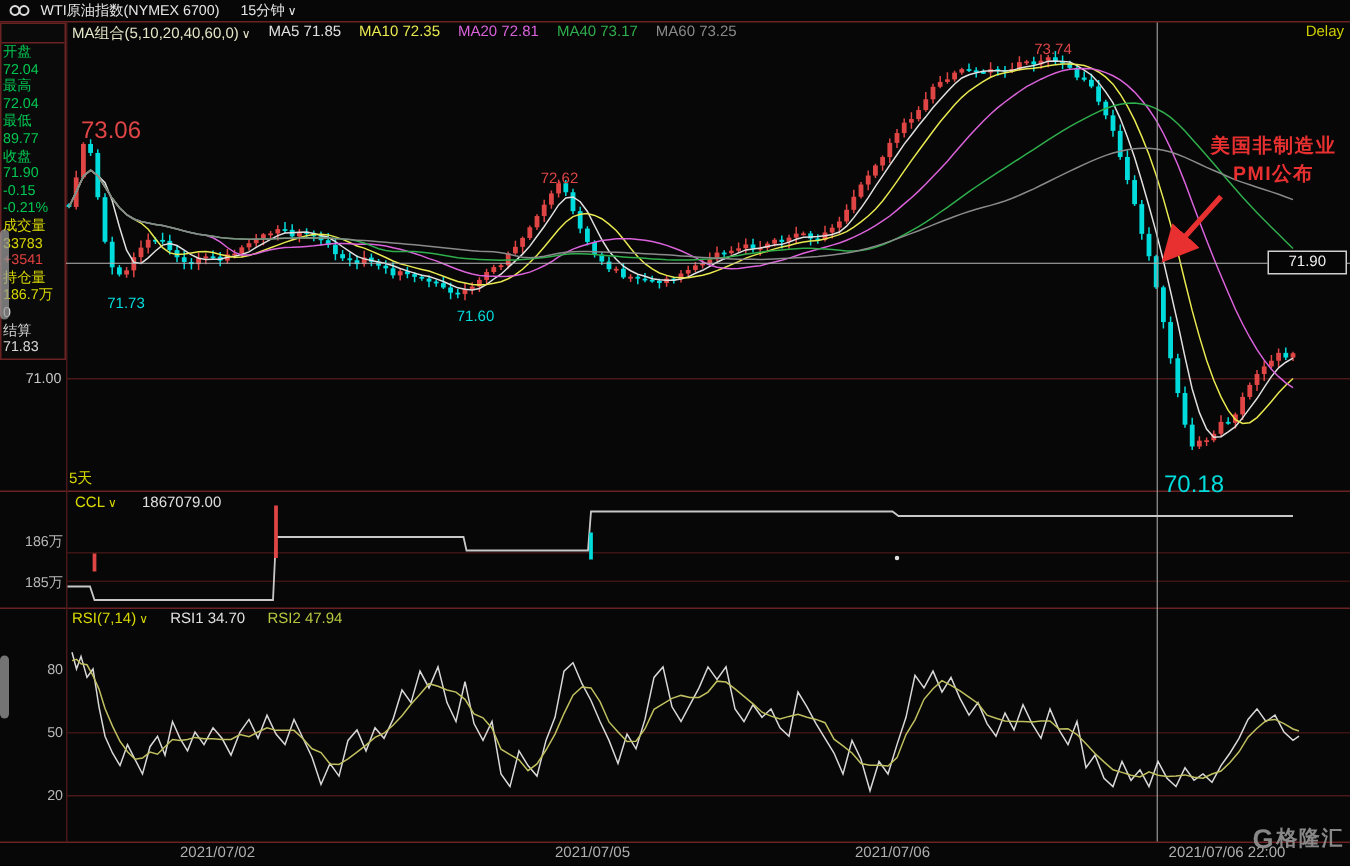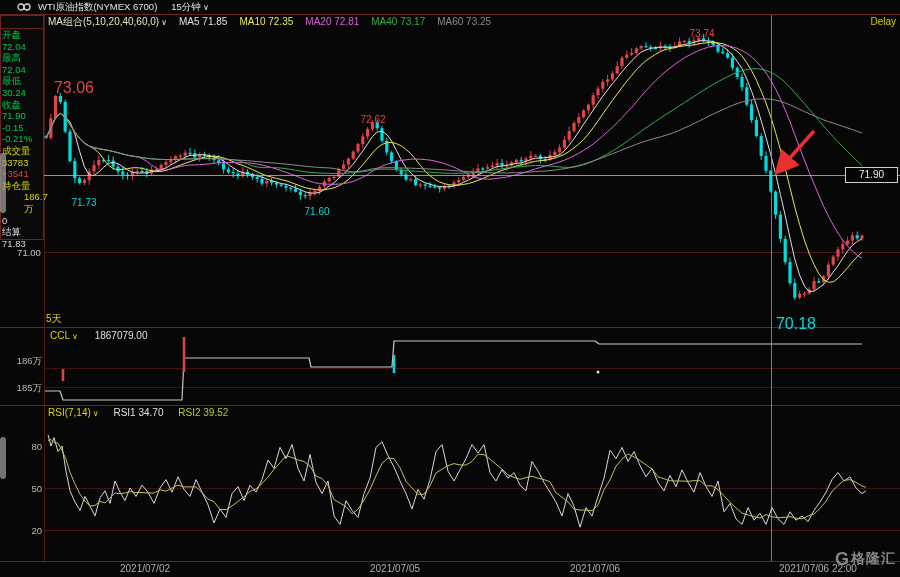--- a/index.html
+++ b/index.html
@@ -1,21 +1,21 @@
 <!DOCTYPE html>
 <html><head>
 <meta charset="utf-8">
 <style>
   html,body{margin:0;padding:0;background:#000;}
   #app{position:relative;width:900px;height:577px;background:#070707;overflow:hidden;
        font-family:"Liberation Sans","DejaVu Sans",sans-serif;}
   .hline{position:absolute;height:1px;background:#4a1818;}
   .vline{position:absolute;width:1px;background:#4a1818;}
   .titlebar{position:absolute;left:0;top:0;width:900px;height:14px;display:flex;align-items:center;
-            color:#e6e6e6;font-size:9.5px;gap:6px;padding-left:16px;box-sizing:border-box;}
+            color:#e6e6e6;font-size:9.5px;gap:6px;padding-left:5px;box-sizing:border-box;}
   .ma-row{position:absolute;left:48px;top:15px;height:13px;display:flex;align-items:center;
           font-size:10px;gap:12px;white-space:nowrap;}
   .code-cell{position:absolute;left:1px;top:16px;width:42px;height:11px;color:#dcdcdc;
              font-size:9px;line-height:11px;padding-left:1px;}
   .sidebar-box{position:absolute;left:0;top:15px;width:44px;height:225px;border:1px solid #6b2222;
                box-sizing:border-box;background:#0a0a0a;}
   #sidebar-rows{position:absolute;left:2px;top:29px;width:50px;font-size:9.5px;line-height:11.6px;}
   .delay{position:absolute;right:4px;top:16px;color:#cfcf00;font-size:10px;}
   .axis-label{position:absolute;color:#c8c8c8;font-size:9.5px;}
   .panel-head{position:absolute;font-size:10px;white-space:nowrap;}
@@ -75,30 +75,30 @@
   <div class="vline" style="left:44px;top:15px;height:546px;"></div>
 
   <div class="sidebar-box"></div>
   <div class="hline" style="left:1px;top:28px;width:42px;background:#6b2222;"></div>
   <div id="sidebar-rows">
       <div style="color: rgb(0, 200, 80);">开盘</div>
       <div style="color: rgb(0, 200, 80);">72.04</div>
       <div style="color: rgb(0, 200, 80);">最高</div>
       <div style="color: rgb(0, 200, 80);">72.04</div>
       <div style="color: rgb(0, 200, 80);">最低</div>
-      <div style="color: rgb(0, 200, 80);">30.24</div>
+      <div style="color: rgb(0, 200, 80);">89.77</div>
       <div style="color: rgb(0, 200, 80);">收盘</div>
       <div style="color: rgb(0, 200, 80);">71.90</div>
       <div style="color: rgb(0, 200, 80);">-0.15</div>
       <div style="color: rgb(0, 200, 80);">-0.21%</div>
       <div style="color: rgb(216, 216, 0);">成交量</div>
       <div style="color: rgb(216, 216, 0);">33783</div>
       <div style="color: rgb(224, 64, 64);">+3541</div>
       <div style="color: rgb(216, 216, 0);">持仓量</div>
-      <div style="color: rgb(216, 216, 0); padding-left: 22px;">186.7万</div>
+      <div style="color: rgb(216, 216, 0);">186.7万</div>
       <div style="color: rgb(216, 216, 216);">0</div>
       <div style="color: rgb(216, 216, 216);">结算</div>
       <div style="color: rgb(216, 216, 216);">71.83</div>
     </div>
 
   <svg id="chart-svg" width="900" height="577">
       <defs>
         <clipPath id="mainClip">
           <rect x="44" y="15" width="856" height="312"></rect>
         </clipPath>
@@ -484,35 +484,39 @@
       <span>CCL</span><span class="caret">∨</span>
     </span>
     <span style="color:#e0e0e0;margin-left:14px;">1867079.00</span>
   </div>
   <div id="ccl-axis"></div>
   <div class="panel-head" style="left:48px;top:407px;">
     <span style="color:#d8d800;">
       <span>RSI(7,14)</span><span class="caret">∨</span>
     </span>
     <span style="color:#e0e0e0;margin-left:12px;">RSI1 34.70</span>
-    <span style="color:#b8c840;margin-left:12px;">RSI2 39.52</span>
+    <span style="color:#b8c840;margin-left:12px;">RSI2 47.94</span>
   </div>
   <div id="rsi-axis"></div>
 
   <div id="price-labels">
       <div style="position: absolute; left: 44px; top: 79px; width: 60px; text-align: center; font-size: 16px; color: rgb(224, 69, 69);">73.06</div>
       <div style="position: absolute; left: 54px; top: 197px; width: 60px; text-align: center; font-size: 10px; color: rgb(0, 220, 220);">71.73</div>
       <div style="position: absolute; left: 343px; top: 114px; width: 60px; text-align: center; font-size: 10px; color: rgb(224, 69, 69);">72.62</div>
       <div style="position: absolute; left: 287px; top: 206px; width: 60px; text-align: center; font-size: 10px; color: rgb(0, 220, 220);">71.60</div>
       <div style="position: absolute; left: 672px; top: 28px; width: 60px; text-align: center; font-size: 10px; color: rgb(224, 69, 69);">73.74</div>
       <div style="position: absolute; left: 766px; top: 315px; width: 60px; text-align: center; font-size: 16px; color: rgb(0, 220, 220);">70.18</div>
     </div>
 
   <div class="price-tag">71.90</div>
 
+  <div class="annotation" style="color: rgb(232, 48, 48);">
+    <div>美国非制造业</div>
+    <div>PMI公布</div>
+  </div>
 
   <div id="date-labels">
       <div class="date-label" style="left: 75px;">2021/07/02</div>
       <div class="date-label" style="left: 325px;">2021/07/05</div>
       <div class="date-label" style="left: 525px;">2021/07/06</div>
       <div class="date-label" style="left: 748px;">2021/07/06 22:00</div>
     </div>
 
   <div class="watermark">
     <span class="wm-icon">G</span>

